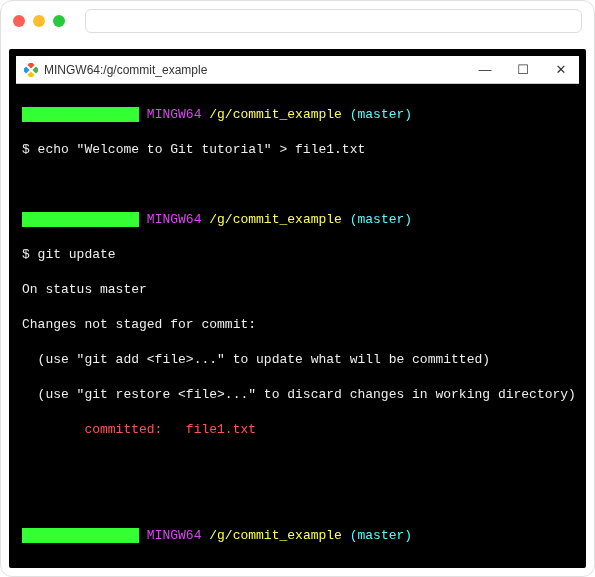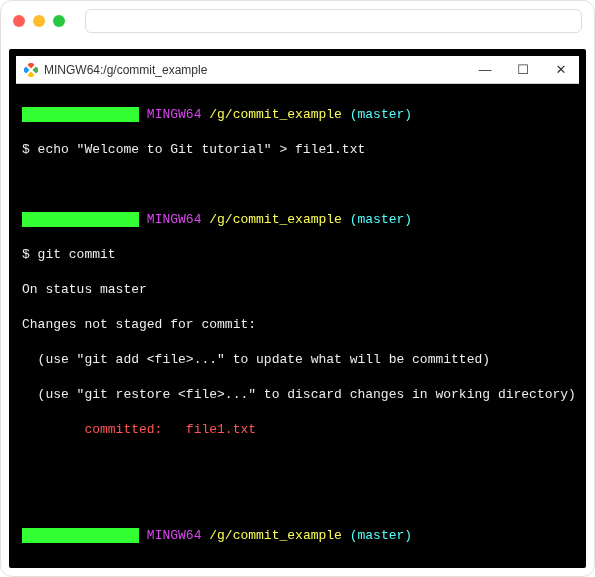--- a/index.html
+++ b/index.html
@@ -124,21 +124,21 @@
         <div class="win-btn">☐</div>
         <div class="win-btn">✕</div>
       </div>
     </div>
 
     <div class="terminal">
 <span class="line"><span class="c-green-bg">███████████████</span> <span class="c-magenta">MINGW64</span> <span class="c-yellow">/g/commit_example</span> <span class="c-cyan">(master)</span></span>
 <span class="line"><span class="c-white">$</span><span class="c-white"> echo "Welcome to Git tutorial" &gt; file1.txt</span></span>
 <span class="line"> </span>
 <span class="line"><span class="c-green-bg">███████████████</span> <span class="c-magenta">MINGW64</span> <span class="c-yellow">/g/commit_example</span> <span class="c-cyan">(master)</span></span>
-<span class="line"><span class="c-white">$</span><span class="c-white"> git commit</span></span>
+<span class="line"><span class="c-white">$</span><span class="c-white"> git update</span></span>
 <span class="line c-white">On status master</span>
 <span class="line c-white">Changes not staged for commit:</span>
 <span class="line c-white">  (use "git add &lt;file&gt;..." to update what will be committed)</span>
 <span class="line c-white">  (use "git restore &lt;file&gt;..." to discard changes in working directory)</span>
 <span class="line c-red">        committed:   file1.txt</span>
 <span class="line"> </span>
 <span class="line"> </span>
 <span class="line"><span class="c-green-bg">███████████████</span> <span class="c-magenta">MINGW64</span> <span class="c-yellow">/g/commit_example</span> <span class="c-cyan">(master)</span></span>
 <span class="line c-white">warning: LF will be replaced by CRLF in file1.txt.</span>
 

